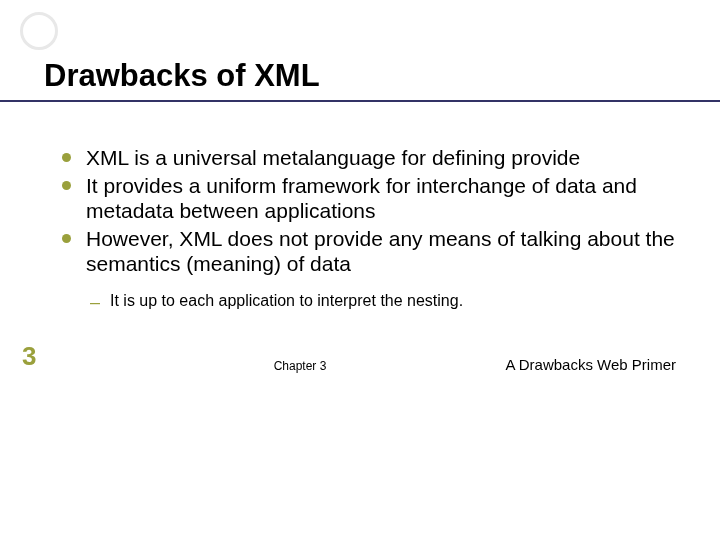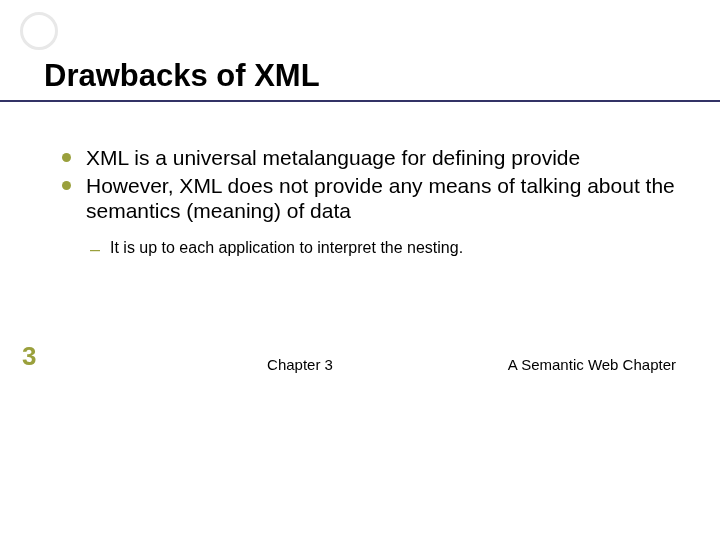--- a/index.html
+++ b/index.html
@@ -102,21 +102,21 @@
     font-size: 26px;
     font-weight: bold;
     color: #9aa03c;
   }
   .footer-center {
     position: absolute;
     bottom: 35px;
     left: 0;
     width: 100%;
     text-align: center;
-    font-size: 15px;
+    font-size: 12px;
     color: #000000;
   }
   .footer-center-inner {
     display: inline-block;
     transform: translateX(-60px);
   }
   .footer-right {
     position: absolute;
     bottom: 35px;
     right: 44px;
@@ -132,28 +132,29 @@
   <div class="circle-deco"></div>
 
   <div class="title-area">
     <div class="title">Drawbacks of XML</div>
   </div>
   <div class="title-underline"></div>
 
   <div class="body-area">
     <ul class="main-list">
       <li><span>XML is a universal metalanguage for defining provide</span></li>
+      <li><span>It provides a uniform framework for interchange of data and metadata between applications</span></li>
       <li><span>However, XML does not provide any means of talking about the semantics (meaning) of data</span></li>
     </ul>
     <ul class="sub-list">
       <li><span>It is up to each application to interpret the nesting.</span></li>
     </ul>
   </div>
 
   <div class="page-number">3</div>
 
   <div class="footer-center">
     <span class="footer-center-inner">Chapter 3</span>
   </div>
 
-  <div class="footer-right">A Semantic Web Chapter</div>
+  <div class="footer-right">A Drawbacks Web Primer</div>
 
 </div>
 
 </body></html>

